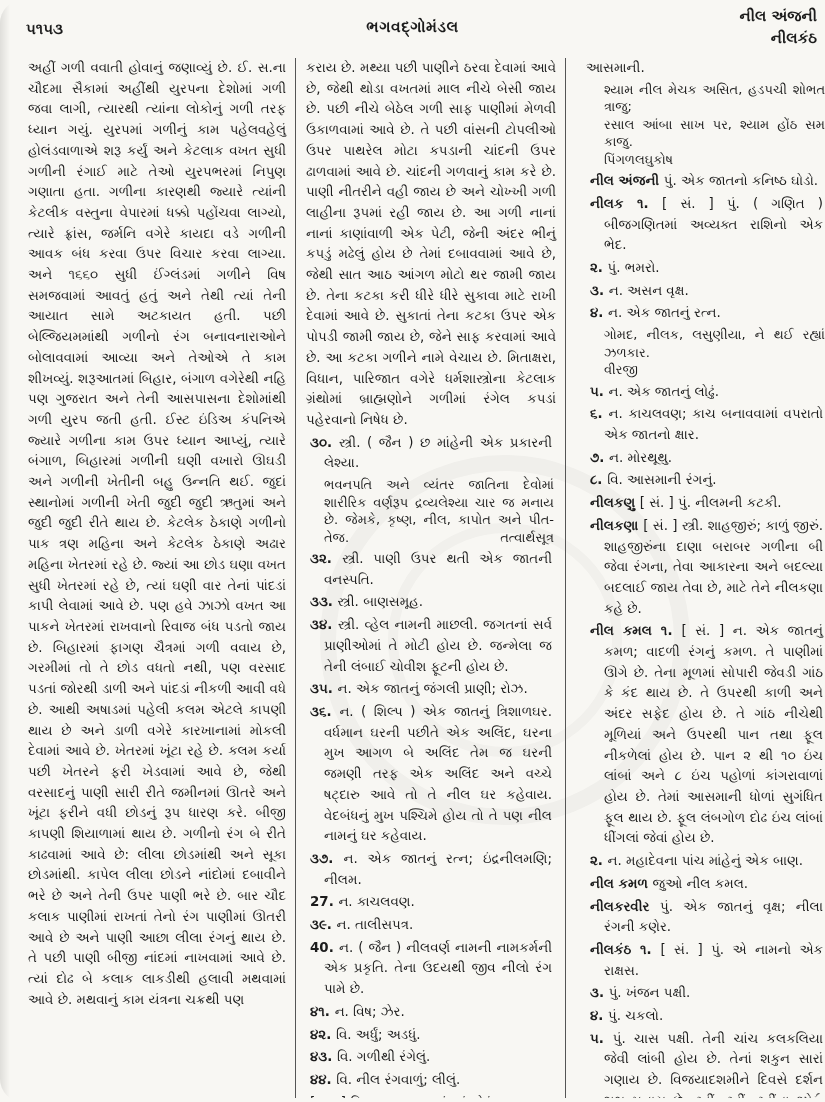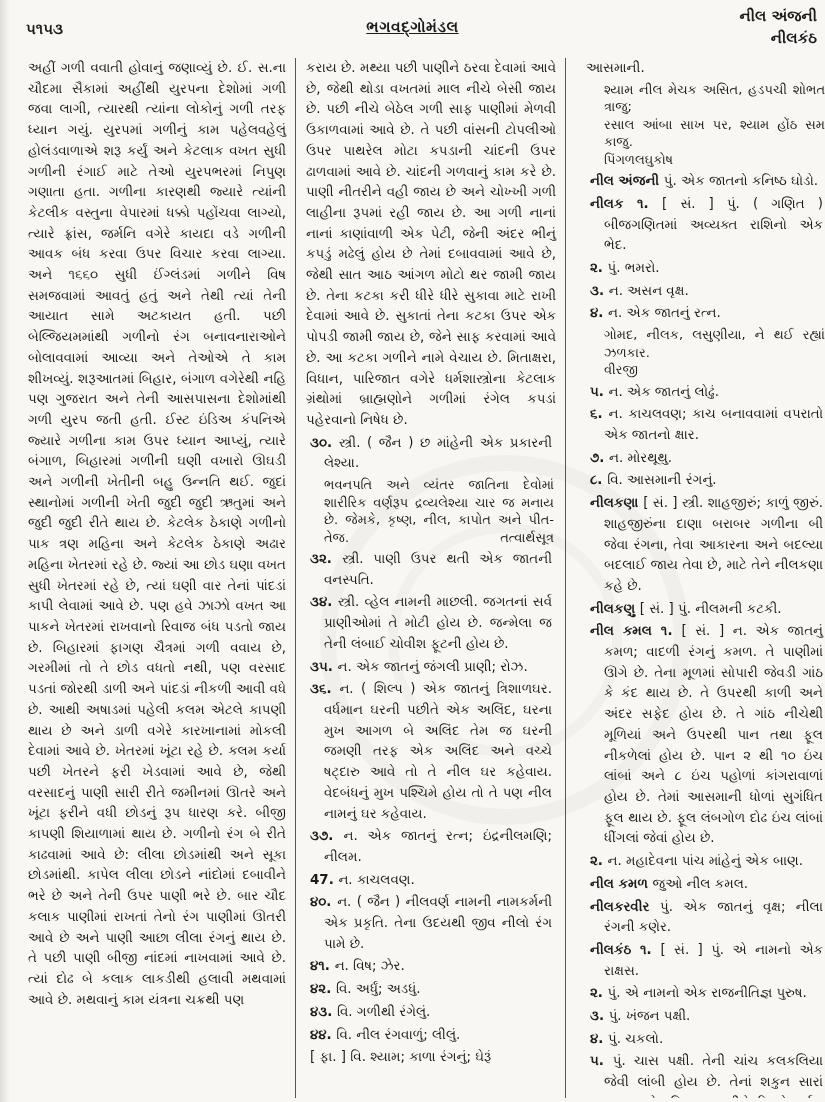--- a/index.html
+++ b/index.html
@@ -7,28 +7,28 @@
   }
   *{box-sizing:border-box;}
   html,body{margin:0;padding:0;}
   body{
     width:825px;height:1102px;
     background:var(--paper);
     color:var(--ink);
     font-family:"DejaVu Sans",sans-serif;
     overflow:hidden;
   }
-  .page{position:relative;width:825px;height:1102px;overflow:hidden;}
+  .page{position:relative;width:825px;height:1102px;overflow:hidden;border-radius:23px;}
   .page::before{
     content:'';position:absolute;left:0;top:0;bottom:0;width:10px;
     background:linear-gradient(to right,rgba(0,0,0,0.10),rgba(0,0,0,0));
     pointer-events:none;
   }
   .header-pagenum{position:absolute;left:26px;top:20px;font-size:15px;font-weight:bold;}
-  .header-title{position:absolute;left:0;right:0;top:18px;text-align:center;font-size:15.5px;font-weight:bold;letter-spacing:0.5px;text-decoration:underline;}
+  .header-title{position:absolute;left:0;right:0;top:18px;text-align:center;font-size:15.5px;font-weight:bold;letter-spacing:0.5px;}
   .header-range{position:absolute;right:8px;top:5px;text-align:right;font-size:15px;font-weight:bold;line-height:22px;}
   .watermark{
     position:absolute;left:320px;top:455px;width:370px;height:370px;border-radius:50%;
     border:16px solid rgba(40,40,40,0.035);pointer-events:none;
   }
   .watermark::after{
     content:'';position:absolute;left:52px;top:52px;right:52px;bottom:52px;border-radius:50%;
     border:10px solid rgba(40,40,40,0.03);
   }
   .columns{
@@ -70,26 +70,28 @@
     <div class="col col-0" id="col-0">
         <div class="para">અહીં ગળી વવાતી હોવાનું જણાવ્યું છે. ઈ. સ.ના ચૌદમા સૈકામાં અહીંથી યુરપના દેશોમાં ગળી જવા લાગી, ત્યારથી ત્યાંના લોકોનું ગળી તરફ ધ્યાન ગયું. યુરપમાં ગળીનું કામ પહેલવહેલું હોલંડવાળાએ શરૂ કર્યું અને કેટલાક વખત સુધી ગળીની રંગાઈ માટે તેઓ યુરપભરમાં નિપુણ ગણાતા હતા. ગળીના કારણથી જ્યારે ત્યાંની કેટલીક વસ્તુના વેપારમાં ધક્કો પહોંચવા લાગ્યો, ત્યારે ફ્રાંસ, જર્મનિ વગેરે કાયદા વડે ગળીની આવક બંધ કરવા ઉપર વિચાર કરવા લાગ્યા. અને ૧૬૬૦ સુધી ઈંગ્લંડમાં ગળીને વિષ સમજવામાં આવતું હતું અને તેથી ત્યાં તેની આયાત સામે અટકાયત હતી. પછી બેલ્જિયમમાંથી ગળીનો રંગ બનાવનારાઓને બોલાવવામાં આવ્યા અને તેઓએ તે કામ શીખવ્યું. શરૂઆતમાં બિહાર, બંગાળ વગેરેથી નહિ પણ ગુજરાત અને તેની આસપાસના દેશોમાંથી ગળી યુરપ જતી હતી. ઈસ્ટ ઇંડિઅ કંપનિએ જ્યારે ગળીના કામ ઉપર ધ્યાન આપ્યું, ત્યારે બંગાળ, બિહારમાં ગળીની ઘણી વખારો ઊઘડી અને ગળીની ખેતીની બહુ ઉન્નતિ થઈ. જુદાં સ્થાનોમાં ગળીની ખેતી જુદી જુદી ઋતુમાં અને જુદી જુદી રીતે થાય છે. કેટલેક ઠેકાણે ગળીનો પાક ત્રણ મહિના અને કેટલેક ઠેકાણે અઢાર મહિના ખેતરમાં રહે છે. જ્યાં આ છોડ ઘણા વખત સુધી ખેતરમાં રહે છે, ત્યાં ઘણી વાર તેનાં પાંદડાં કાપી લેવામાં આવે છે. પણ હવે ઝાઝો વખત આ પાકને ખેતરમાં રાખવાનો રિવાજ બંધ પડતો જાય છે. બિહારમાં ફાગણ ચૈત્રમાં ગળી વવાય છે, ગરમીમાં તો તે છોડ વધતો નથી, પણ વરસાદ પડતાં જોરથી ડાળી અને પાંદડાં નીકળી આવી વધે છે. આથી અષાડમાં પહેલી કલમ એટલે કાપણી થાય છે અને ડાળી વગેરે કારખાનામાં મોકલી દેવામાં આવે છે. ખેતરમાં ખૂંટા રહે છે. કલમ કર્યા પછી ખેતરને ફરી ખેડવામાં આવે છે, જેથી વરસાદનું પાણી સારી રીતે જમીનમાં ઊતરે અને ખૂંટા ફરીને વધી છોડનું રૂપ ધારણ કરે. બીજી કાપણી શિયાળામાં થાય છે. ગળીનો રંગ બે રીતે કાઢવામાં આવે છે: લીલા છોડમાંથી અને સૂકા છોડમાંથી. કાપેલ લીલા છોડને નાંદોમાં દબાવીને ભરે છે અને તેની ઉપર પાણી ભરે છે. બાર ચૌદ કલાક પાણીમાં રાખતાં તેનો રંગ પાણીમાં ઊતરી આવે છે અને પાણી આછા લીલા રંગનું થાય છે. તે પછી પાણી બીજી નાંદમાં નાખવામાં આવે છે. ત્યાં દોઢ બે કલાક લાકડીથી હલાવી મથવામાં આવે છે. મથવાનું કામ યંત્રના ચક્રથી પણ</div>
       </div>
     <div class="col col-1" id="col-1">
         <div class="para">કરાય છે. મથ્યા પછી પાણીને ઠરવા દેવામાં આવે છે, જેથી થોડા વખતમાં માલ નીચે બેસી જાય છે. પછી નીચે બેઠેલ ગળી સાફ પાણીમાં મેળવી ઉકાળવામાં આવે છે. તે પછી વાંસની ટોપલીઓ ઉપર પાથરેલ મોટા કપડાની ચાંદની ઉપર ઢાળવામાં આવે છે. ચાંદની ગળવાનું કામ કરે છે. પાણી નીતરીને વહી જાય છે અને ચોખ્ખી ગળી લાહીના રૂપમાં રહી જાય છે. આ ગળી નાનાં નાનાં કાણાંવાળી એક પેટી, જેની અંદર ભીનું કપડું મઢેલું હોય છે તેમાં દબાવવામાં આવે છે, જેથી સાત આઠ આંગળ મોટો થર જામી જાય છે. તેના કટકા કરી ધીરે ધીરે સુકાવા માટે રાખી દેવામાં આવે છે. સુકાતાં તેના કટકા ઉપર એક પોપડી જામી જાય છે, જેને સાફ કરવામાં આવે છે. આ કટકા ગળીને નામે વેચાય છે. મિતાક્ષરા, વિધાન, પારિજાત વગેરે ધર્મશાસ્ત્રોના કેટલાક ગ્રંથોમાં બ્રાહ્મણોને ગળીમાં રંગેલ કપડાં પહેરવાનો નિષેધ છે.</div>
         <div class="entry"><span class="num">૩૦. </span>સ્ત્રી. ( જૈન ) છ માંહેની એક પ્રકારની લેશ્યા.</div>
         <div class="quote">
           <div>ભવનપતિ અને વ્યંતર જાતિના દેવોમાં શારીરિક વર્ણરૂપ દ્રવ્યલેશ્યા ચાર જ મનાય છે. જેમકે, કૃષ્ણ, નીલ, કાપોત અને પીત-તેજ.<span class="attr-inline">તત્વાર્થસૂત્ર</span></div>
         </div>
         <div class="entry"><span class="num">૩૨. </span>સ્ત્રી. પાણી ઉપર થતી એક જાતની વનસ્પતિ.</div>
+        <div class="entry"><span class="num">૩૩. </span>સ્ત્રી. બાણસમૂહ.</div>
         <div class="entry"><span class="num">૩૪. </span>સ્ત્રી. વ્હેલ નામની માછલી. જગતનાં સર્વ પ્રાણીઓમાં તે મોટી હોય છે. જન્મેલા જ તેની લંબાઈ ચોવીશ ફૂટની હોય છે.</div>
         <div class="entry"><span class="num">૩૫. </span>ન. એક જાતનું જંગલી પ્રાણી; રોઝ.</div>
         <div class="entry"><span class="num">૩૬. </span>ન. ( શિલ્પ ) એક જાતનું ત્રિશાળઘર. વર્ધમાન ઘરની પછીતે એક અલિંદ, ઘરના મુખ આગળ બે અલિંદ તેમ જ ઘરની જમણી તરફ એક અલિંદ અને વચ્ચે ષટ્દારુ આવે તો તે નીલ ઘર કહેવાય. વેદબંધનું મુખ પશ્ચિમે હોય તો તે પણ નીલ નામનું ઘર કહેવાય.</div>
         <div class="entry"><span class="num">૩૭. </span>ન. એક જાતનું રત્ન; ઇંદ્રનીલમણિ; નીલમ.</div>
-        <div class="entry"><span class="num">47. </span>ન. કાચલવણ.</div>
-        <div class="entry"><span class="num">૪૦. </span>ન. ( જૈન ) નીલવર્ણ નામની નામકર્મની એક પ્રકૃતિ. તેના ઉદયથી જીવ નીલો રંગ પામે છે.</div>
+        <div class="entry"><span class="num">27. </span>ન. કાચલવણ.</div>
+        <div class="entry"><span class="num">૩૯. </span>ન. તાલીસપત્ર.</div>
+        <div class="entry"><span class="num">40. </span>ન. ( જૈન ) નીલવર્ણ નામની નામકર્મની એક પ્રકૃતિ. તેના ઉદયથી જીવ નીલો રંગ પામે છે.</div>
         <div class="entry"><span class="num">૪૧. </span>ન. વિષ; ઝેર.</div>
         <div class="entry"><span class="num">૪૨. </span>વિ. અર્ધું; અડધું.</div>
         <div class="entry"><span class="num">૪૩. </span>વિ. ગળીથી રંગેલું.</div>
         <div class="entry"><span class="num">૪૪. </span>વિ. નીલ રંગવાળું; લીલું.</div>
         <div class="entry">[ ફા. ] વિ. શ્યામ; કાળા રંગનું; ઘેરૂં</div>
       </div>
     <div class="col col-2" id="col-2">
         <div class="para">આસમાની.</div>
         <div class="quote">
           <div>શ્યામ નીલ મેચક અસિત, હડપચી શોભત ત્રાજુ;</div>
@@ -102,26 +104,25 @@
         <div class="entry"><span class="num">૩. </span>ન. અસન વૃક્ષ.</div>
         <div class="entry"><span class="num">૪. </span>ન. એક જાતનું રત્ન.</div>
         <div class="quote">
           <div>ગોમદ, નીલક, લસુણીયા, ને થઈ રહ્યાં ઝળકાર.</div>
           <div class="attr">વીરજી</div>
         </div>
         <div class="entry"><span class="num">૫. </span>ન. એક જાતનું લોઢું.</div>
         <div class="entry"><span class="num">૬. </span>ન. કાચલવણ; કાચ બનાવવામાં વપરાતો એક જાતનો ક્ષાર.</div>
         <div class="entry"><span class="num">૭. </span>ન. મોરથૂથુ.</div>
         <div class="entry"><span class="num">૮. </span>વિ. આસમાની રંગનું.</div>
+        <div class="entry"><span class="head">નીલકણુ </span>[ સં. ] પું. નીલમની કટકી.</div>
         <div class="entry"><span class="head">નીલકણા </span>[ સં. ] સ્ત્રી. શાહજીરું; કાળું જીરું. શાહજીરુંના દાણા બરાબર ગળીના બી જેવા રંગના, તેવા આકારના અને બદલ્યા બદલાઈ જાય તેવા છે, માટે તેને નીલકણા કહે છે.</div>
-        <div class="entry"><span class="head">નીલકણુ </span>[ સં. ] પું. નીલમની કટકી.</div>
         <div class="entry"><span class="head">નીલ કમલ ૧. </span>[ સં. ] ન. એક જાતનું કમળ; વાદળી રંગનું કમળ. તે પાણીમાં ઊગે છે. તેના મૂળમાં સોપારી જેવડી ગાંઠ કે કંદ થાય છે. તે ઉપરથી કાળી અને અંદર સફેદ હોય છે. તે ગાંઠ નીચેથી મૂળિયાં અને ઉપરથી પાન તથા ફૂલ નીકળેલાં હોય છે. પાન ૨ થી ૧૦ ઇંચ લાંબાં અને ૮ ઇંચ પહોળાં કાંગરાવાળાં હોય છે. તેમાં આસમાની ધોળાં સુગંધિત ફૂલ થાય છે. ફૂલ લંબગોળ દોઢ ઇંચ લાંબાં ધીંગલાં જેવાં હોય છે.</div>
         <div class="entry"><span class="num">૨. </span>ન. મહાદેવના પાંચ માંહેનું એક બાણ.</div>
         <div class="entry"><span class="head">નીલ કમળ </span>જુઓ નીલ કમલ.</div>
         <div class="entry"><span class="head">નીલકરવીર </span>પું. એક જાતનું વૃક્ષ; નીલા રંગની કણેર.</div>
         <div class="entry"><span class="head">નીલકંઠ ૧. </span>[ સં. ] પું. એ નામનો એક રાક્ષસ.</div>
-        <div class="entry"><span class="num">૨. </span>પું. એ નામનો એક રાજનીતિજ્ઞ પુરુષ.</div>
         <div class="entry"><span class="num">૩. </span>પું. ખંજન પક્ષી.</div>
         <div class="entry"><span class="num">૪. </span>પું. ચકલો.</div>
         <div class="entry"><span class="num">૫. </span>પું. ચાસ પક્ષી. તેની ચાંચ કલકલિયા જેવી લાંબી હોય છે. તેનાં શકુન સારાં ગણાય છે. વિજયાદશમીને દિવસે દર્શન શુભ મનાય છે. ટ્વીં, ટ્વીં, ટ્વીંના રૂપેરી ઘંટડીના અવાજે પોતાનું અસ્તિત્વ જાહેર કરતો નીલકંઠ વાડે ઉપર બેઠો હોય છે. વારંવાર તે જીવડાં ઉપર ઝાપટો માર્યા કરે છે. સંવનન સમયે તેનાં ટોળાં એકસાથે</div>
       </div>
   </div>
 </div>
 
 </body></html>

